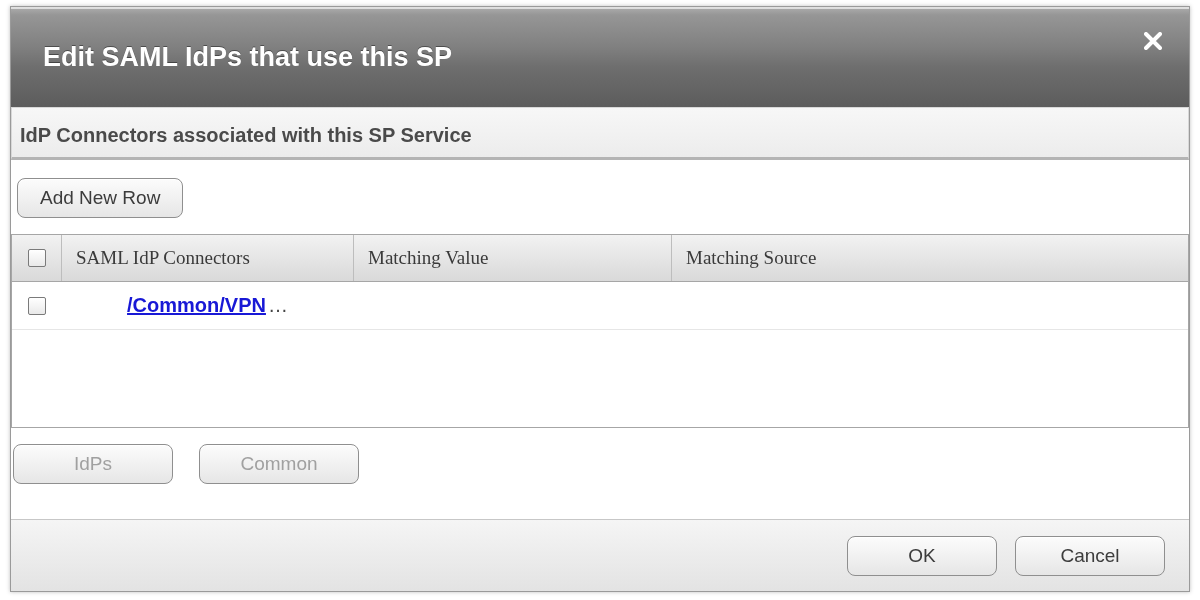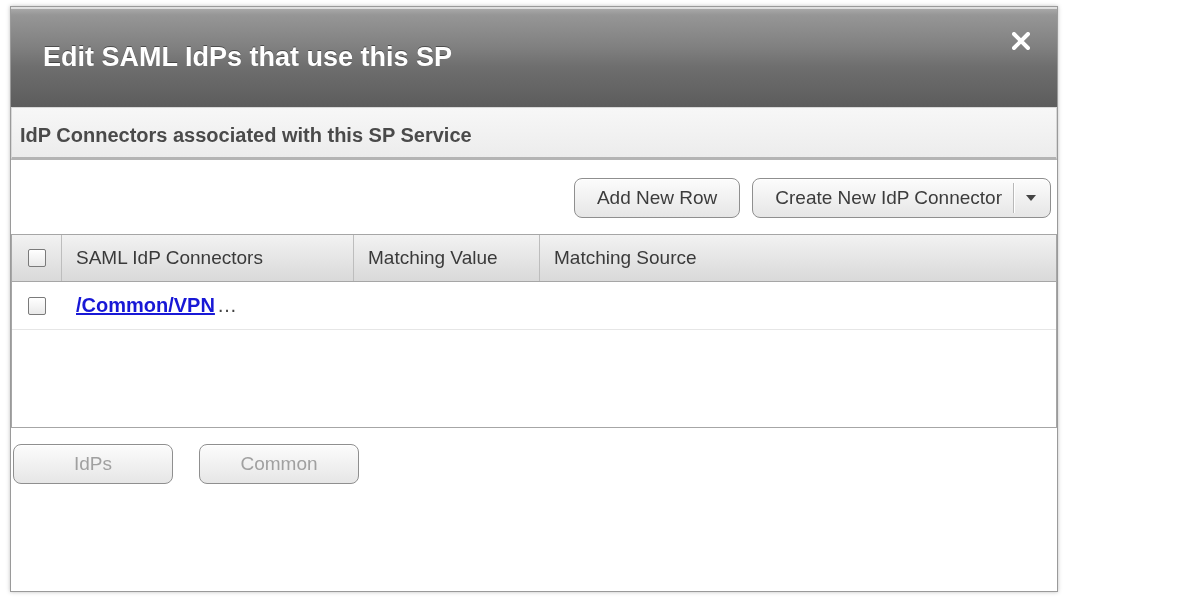--- a/index.html
+++ b/index.html
@@ -6,21 +6,21 @@
   html, body {
     margin: 0; padding: 0;
     width: 1200px; height: 600px;
     font-family: Arial, Helvetica, sans-serif;
     background: #fff;
     overflow: hidden;
   }
   .dialog {
     position: absolute;
     left: 10px; top: 6px;
-    width: 1048px; height: 586px;
+    width: 1180px; height: 586px;
     border: 1px solid #9a9a9a;
     box-shadow: 0 0 4px rgba(0,0,0,0.25);
     display: flex;
     flex-direction: column;
     background: #8b5cf6;
   }
   .titlebar {
     height: 100px;
     background: linear-gradient(to bottom,
       #b6b6b6 0%, #a8a8a8 2%, #969696 8%,
@@ -67,22 +67,21 @@
     font-weight: bold;
     color: #4a4a4a;
     padding: 16px 8px 10px 8px;
     background: linear-gradient(to bottom, #f7f7f7, #ececec);
     border: 1px solid #d8d8d8;
     border-bottom: 3px solid #b4b4b4;
   }
 
   .action-row {
     display: flex;
-    justify-content: flex-end;
-    gap: 12px;
+    gap: 4px;
     padding: 18px 6px 16px 6px;
   }
 
   .btn {
     height: 40px;
     padding: 0 22px;
     font-size: 19px;
     color: #3c3c3c;
     background: linear-gradient(to bottom, #fcfcfc, #e6e6e6);
     border: 1px solid #8f8f8f;
@@ -125,36 +124,38 @@
   .table-wrap {
     border: 1px solid #a6a6a6;
     background: #fff;
     height: 194px;
     overflow: hidden;
   }
   .thead {
     display: flex;
     background: linear-gradient(to bottom, #f2f2f2, #d9d9d9);
     border-bottom: 1px solid #a6a6a6;
+    font-family: Liberation Serif, serif;
   }
   .th {
     font-size: 19px;
     color: #3a3a3a;
     padding: 12px 14px;
     border-right: 1px solid #bdbdbd;
   }
   .th:last-child { border-right: none; }
   .col-ck { width: 50px; display:flex; align-items:center; justify-content:center; padding:0; }
   .col-a  { width: 292px; }
   .col-b  { width: 516px; }
   .col-c  { flex: 1; }
 
   .tr {
     display: flex;
     border-bottom: 1px solid #e6e6e6;
+    text-align: center;
   }
   .td {
     font-size: 20px;
     padding: 12px 14px;
     border-right: 1px solid rgba(0,0,0,0);
   }
   .td.col-ck { display:flex; align-items:center; justify-content:center; padding:0; }
 
   .ck {
     width: 18px; height: 18px;
@@ -207,24 +208,20 @@
       </svg>
     </span>
   </div>
 
   <div class="body-area">
 
     <div class="section-header">IdP Connectors associated with this SP Service</div>
 
     <div class="action-row">
       <button class="btn">Add New Row</button>
-      <button class="btn dropdown">
-        <span>Create New IdP Connector</span>
-        <span class="divider"></span>
-      </button>
     </div>
 
     <div class="table-wrap">
       <div class="thead">
         <div class="th col-ck">
           <span class="ck"></span>
         </div>
         <div class="th col-a">SAML IdP Connectors</div>
         <div class="th col-c">Matching Value</div>
         <div class="th col-b">Matching Source</div>
@@ -242,14 +239,18 @@
       </div>
     </div>
 
     <div class="below-table">
       <button class="btn wide disabled">IdPs</button>
       <button class="btn wide disabled">Common</button>
     </div>
 
   </div>
 
+  <div class="footer-bar">
+    <button class="btn">OK</button>
+    <button class="btn">Cancel</button>
+  </div>
 
 </div>
 
 </body></html>

